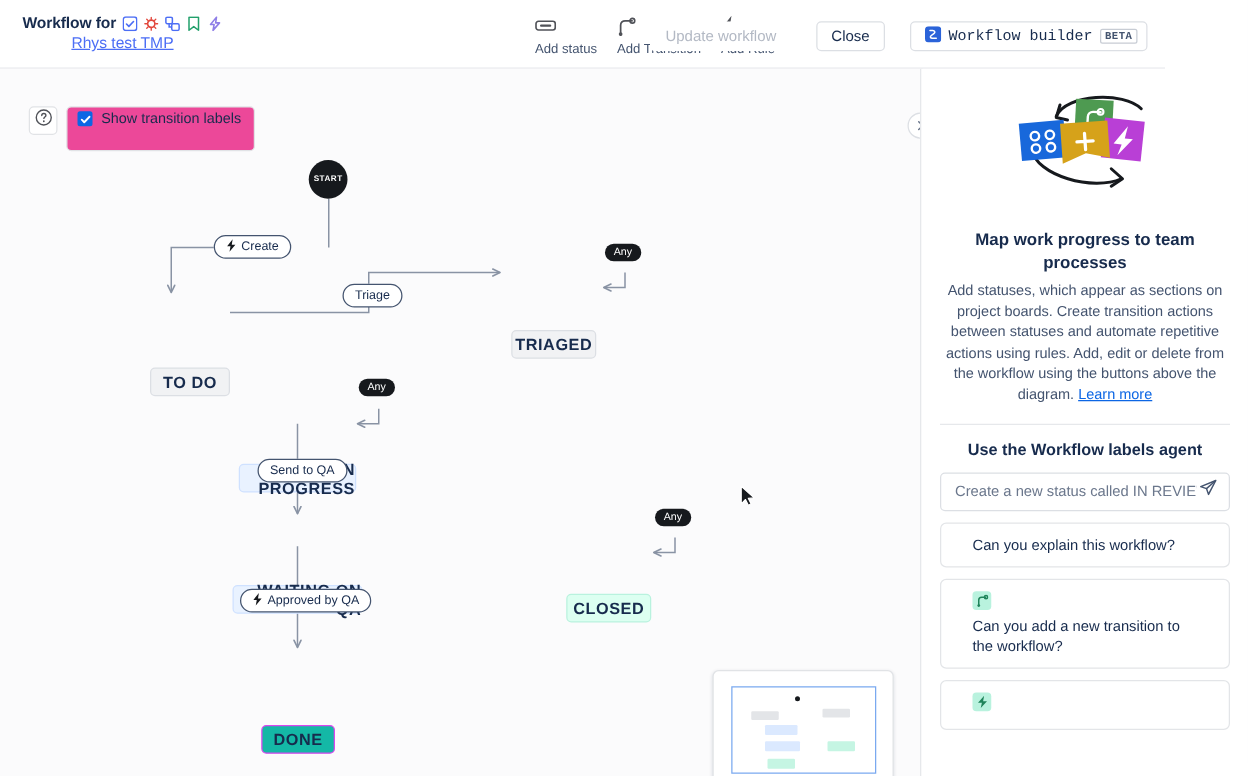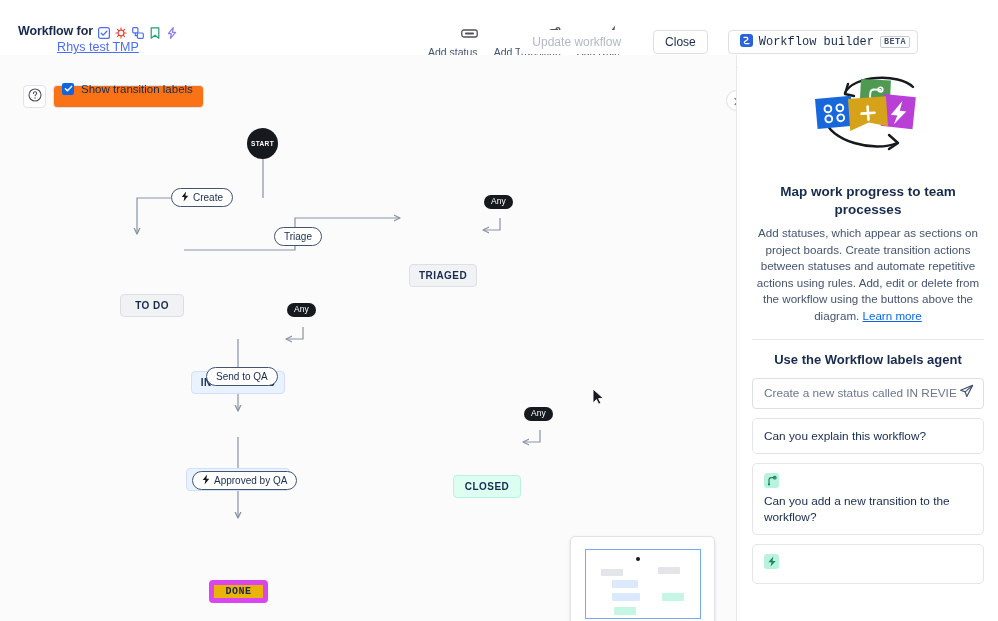--- a/index.html
+++ b/index.html
@@ -9,37 +9,37 @@
     font-family: "Liberation Sans", sans-serif;
     background: #ffffff;
     overflow: hidden;
     -webkit-font-smoothing: antialiased;
   }
   #app { position: relative; width: 998px; height: 621px; background:#fff; }
 
   
   #topbar {
     position: absolute; left:0; top:0; width:932px; height:55px;
-    background:#fff; border-bottom:1px solid #e6e8eb;margin-top:13px;
+    background:#fff; border-bottom:1px solid #e6e8eb;
   }
   .title-block { position:absolute; left:18px; top:11px; }
   .title-line1 { display:flex; align-items:center; gap:5px; }
   .title-text {
     font-size:12.5px; font-weight:700; color:#172b4d; letter-spacing:-0.1px;
   }
   .ico { width:12px; height:12px; display:inline-block; vertical-align:middle; }
   .title-link {
     display:block; margin-top:2px; font-size:12.5px; color:#4c6ef5;
     text-decoration:underline; cursor:pointer;text-align:center;
   }
 
   
   #tools { position:absolute; left:420px; top:9px; display:flex; gap:0px; }
   .tool {
-    display:flex; flex-direction:column; align-items:flex-end; justify-content:flex-start;
+    display:flex; flex-direction:column; align-items:flex-start; justify-content:flex-start;
     padding:2px 8px 0; cursor:pointer; min-width:56px;
   }
   .tool-ico { height:19px; display:flex; align-items:center; justify-content:center; }
   .tool-label { font-size:10.5px; color:#44546f; margin-top:3px; white-space:nowrap; }
 
   
   #topright { position:absolute; right:14px; top:17px; display:flex; align-items:center; gap:20px; }
   .btn {
     height:24px; border:1px solid #dcdfe4; border-radius:4px; background:#fff;
     font-size:12px; color:#172b4d; padding:0 11px; display:flex; align-items:center;
@@ -60,47 +60,47 @@
   #canvas-inner { position:absolute; inset:0; }
 
   
   #canvas-ctrls { position:absolute; left:23px; top:30px; display:flex; gap:7px; z-index:6; }
   .help-btn {
     width:23px; height:23px; border-radius:4px; background:#fff;
     border:1px solid #e1e3e6; display:flex; align-items:center; justify-content:center;
     cursor:pointer;
   }
   .chk-pill {
-    height:23px; background:#f97316; border:1px solid #e1e3e6; border-radius:4px;
+    height:36px; background:#ec4899; border:1px solid #e1e3e6; border-radius:4px;
     display:flex; align-items:center; gap:7px; padding:0 10px 16px 8px; cursor:pointer;
   }
   .cbox {
     width:12px; height:12px; border-radius:2px; background:#0c66e4;
     display:flex; align-items:center; justify-content:center;
   }
   .chk-label { font-size:11.5px; color:#172b4d; }
 
   
   #collapse-handle {
     position:absolute; right:-11px; top:35px; width:21px; height:21px;
     border-radius:50%; background:#fff; border:1px solid #dcdfe4;
     display:flex; align-items:center; justify-content:center; cursor:pointer; z-index:9;
   }
 
   
   .node {
     position:absolute; border-radius:4px; display:flex; align-items:center;
-    justify-content:center; font-size:10px; font-weight:700; letter-spacing:0.45px;
+    justify-content:center; font-size:13px; font-weight:700; letter-spacing:0.45px;
     color:#172b4d; cursor:pointer; z-index:3;text-align:right;
   }
   .node.todo   { background:#f1f2f4; border:1px solid #dcdfe4; }
   .node.triaged{ background:#f1f2f4; border:1px solid #dcdfe4; }
   .node.prog   { background:#e9f2ff; border:1px solid #cfe1ff; color:#172b4d; }
   .node.qa     { background:#e9f2ff; border:1px solid #cfe1ff; color:#172b4d; }
-  .node.done   { background:#eab308; border:5px solid #d946ef; color:#172b4d;font-family:Liberation Mono, monospace; }
+  .node.done   { background:#14b8a6; border:1px solid #d946ef; color:#172b4d; }
   .node.closed { background:#dcfff1; border:1px solid #b9f2de; color:#172b4d; }
 
   .start-node {
     position:absolute; width:31px; height:31px; border-radius:50%;
     background:#16191d; color:#fff; display:flex; align-items:center; justify-content:center;
     font-size:6.5px; font-weight:700; letter-spacing:0.4px; z-index:4; cursor:pointer;
   }
 
   
   .pill {
@@ -156,21 +156,21 @@
     display:flex; align-items:center; padding:0 9px; cursor:text;
   }
   .prompt-input input {
     flex:1; border:0; outline:0; font-size:11.8px; color:#44546f;
     font-family:"Liberation Sans", sans-serif; background:transparent;
   }
   .prompt-input input::placeholder { color:#6b778c; }
 
   .sugg {
     margin-top:9px; border:1px solid #e3e5e8; border-radius:5px;
-    padding:9px 11px; font-size:11.8px; color:#172b4d; line-height:1.38; cursor:pointer;
+    padding:9px 25px; font-size:11.8px; color:#172b4d; line-height:1.38; cursor:pointer;
   }
   .sugg-ico {
     width:15px; height:15px; border-radius:3px; background:#b9f2de;
     display:flex; align-items:center; justify-content:center; margin-bottom:5px;
   }
 </style>
 </head>
 <body>
 
 <div id="app">

